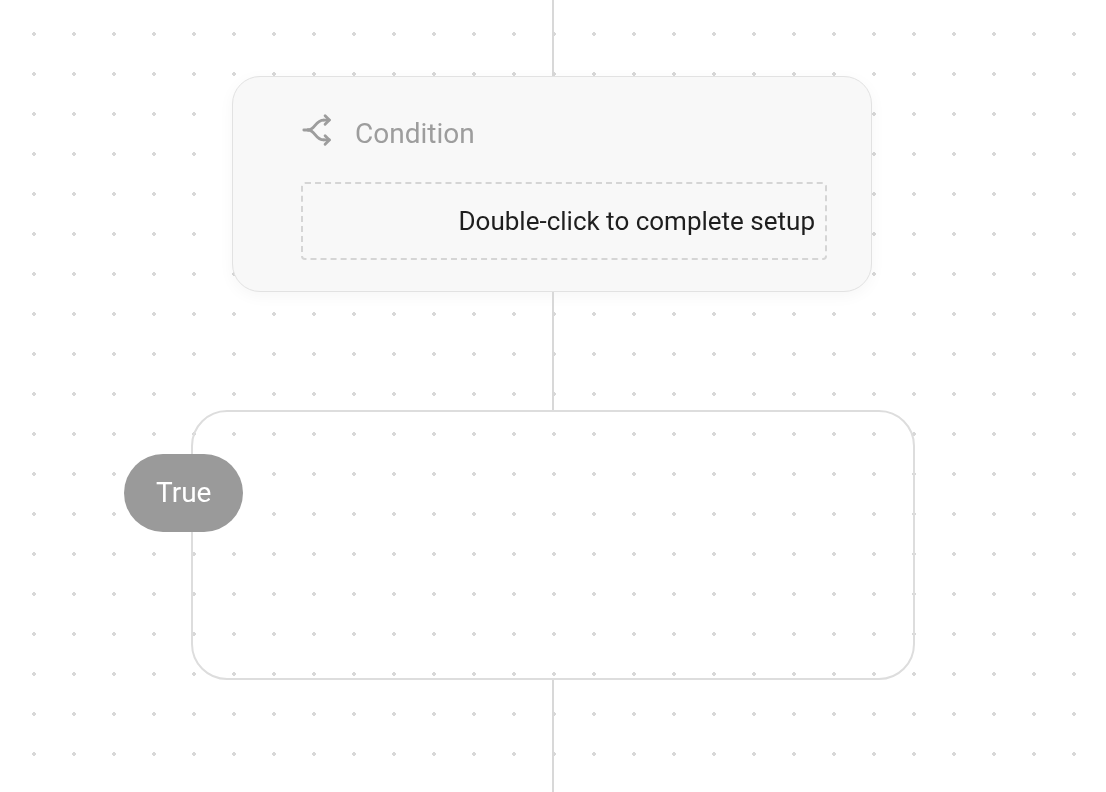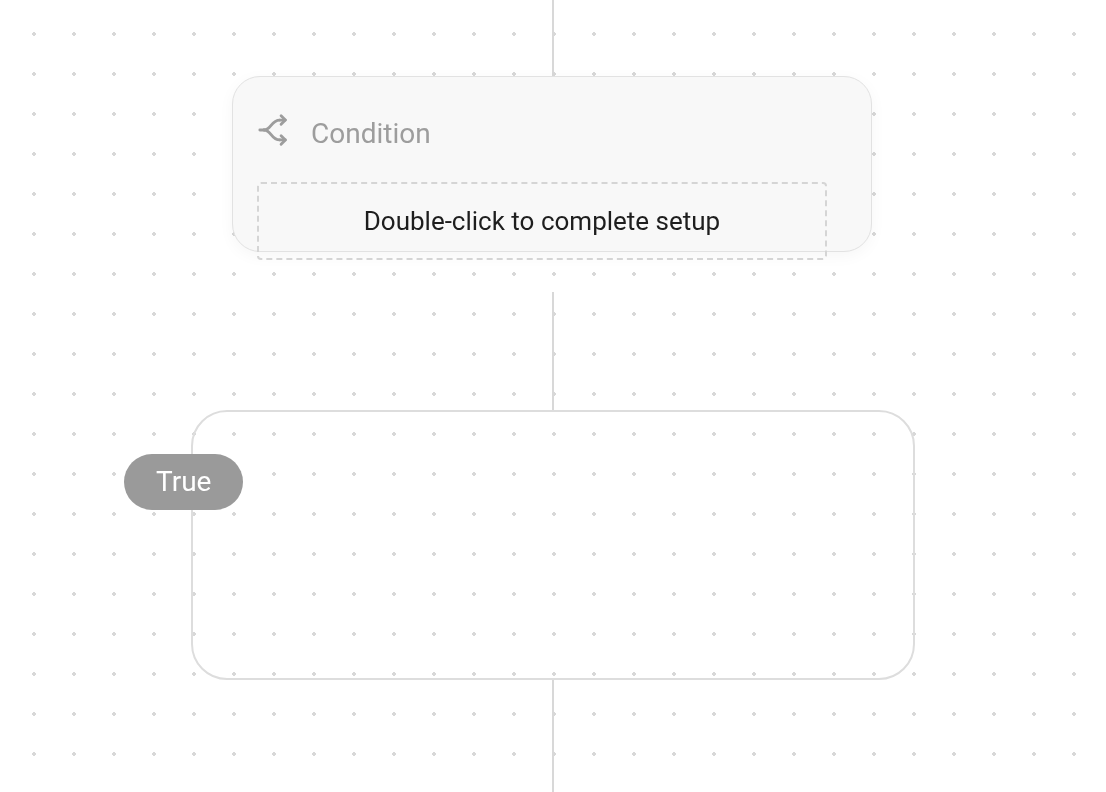--- a/index.html
+++ b/index.html
@@ -43,62 +43,62 @@
       width: 2px;
       height: 112px;
       background: #d8d8d8;
     }
     
     .condition-card {
       position: absolute;
       left: 232px;
       top: 76px;
       width: 640px;
-      height: 176px;
+      height: 216px;
       background: #f8f8f8;
       border: 1px solid #e2e2e2;
       border-radius: 28px;
-      padding: 36px 44px 36px 24px;
+      padding: 36px 44px 36px 68px;
       box-shadow: 0 4px 16px rgba(0,0,0,0.04);
     }
     .condition-header {
       display: flex;
       align-items: center;
       gap: 20px;
       color: #9d9d9d;
       font-size: 28px;
       font-weight: 400;
       margin-bottom: 28px;
     }
     .condition-header svg { flex: 0 0 auto; }
     .condition-body {
       border: 2px dashed #d5d5d5;
       border-radius: 4px;
       padding: 22px 10px;
-      text-align: center;
+      text-align: right;
       color: #1e1e1e;
       font-size: 26px;
       font-weight: 400;
     }
     
     .branch-box {
       position: absolute;
       left: 191px;
       top: 410px;
       width: 724px;
       height: 270px;
       border: 2px solid #dddddd;
       border-radius: 36px;
       background: transparent;
     }
     
     .pill {
       position: absolute;
       top: 454px;
-      padding: 14px 32px;
+      padding: 25px 32px;
       border-radius: 999px;
       background: #9a9a9a;
       color: #ffffff;
       font-size: 28px;
       font-weight: 400;
       line-height: 1;
     }
     .pill-true { left: 124px; }
     .pill-false { right: 120px; }
   </style>

